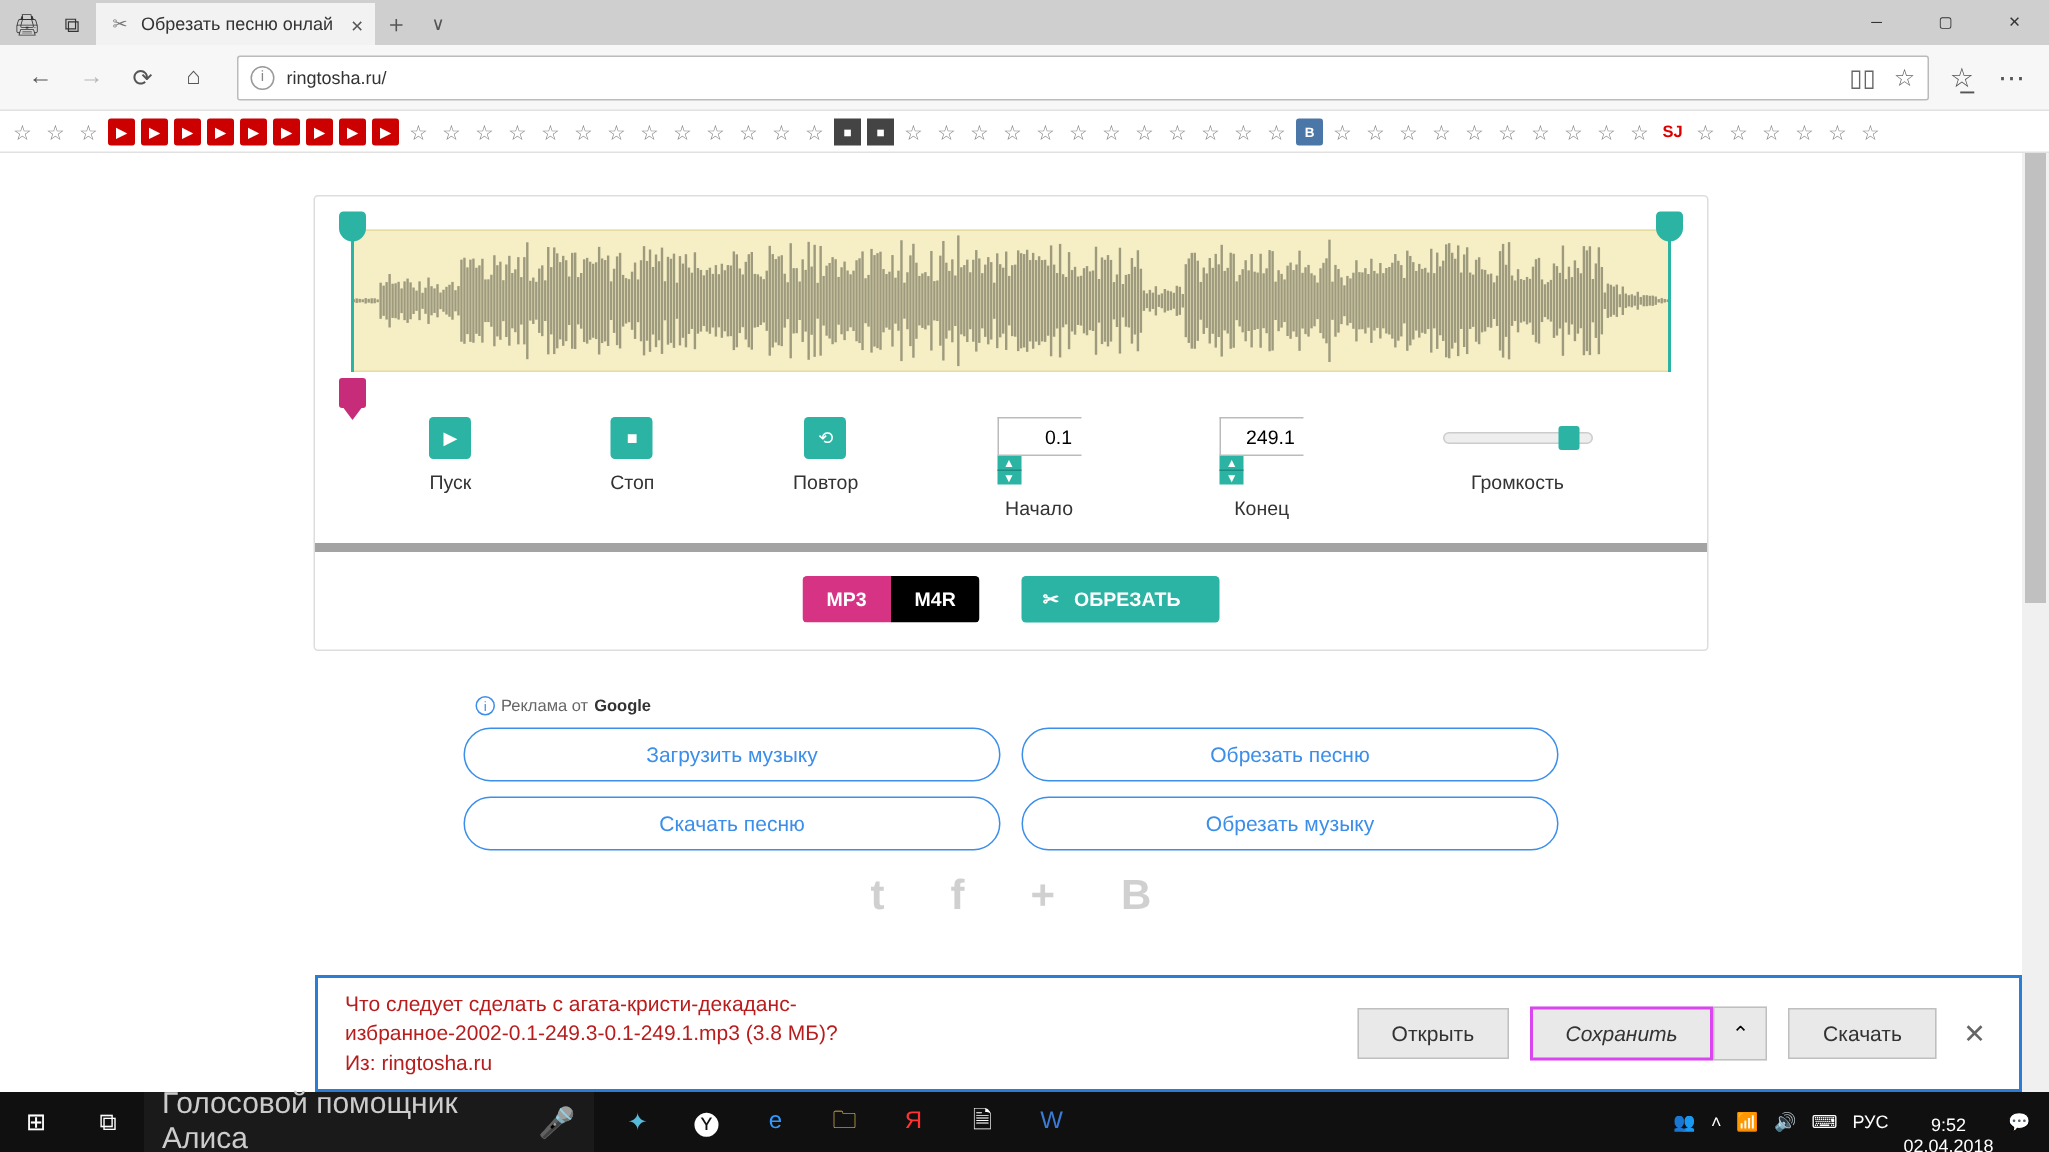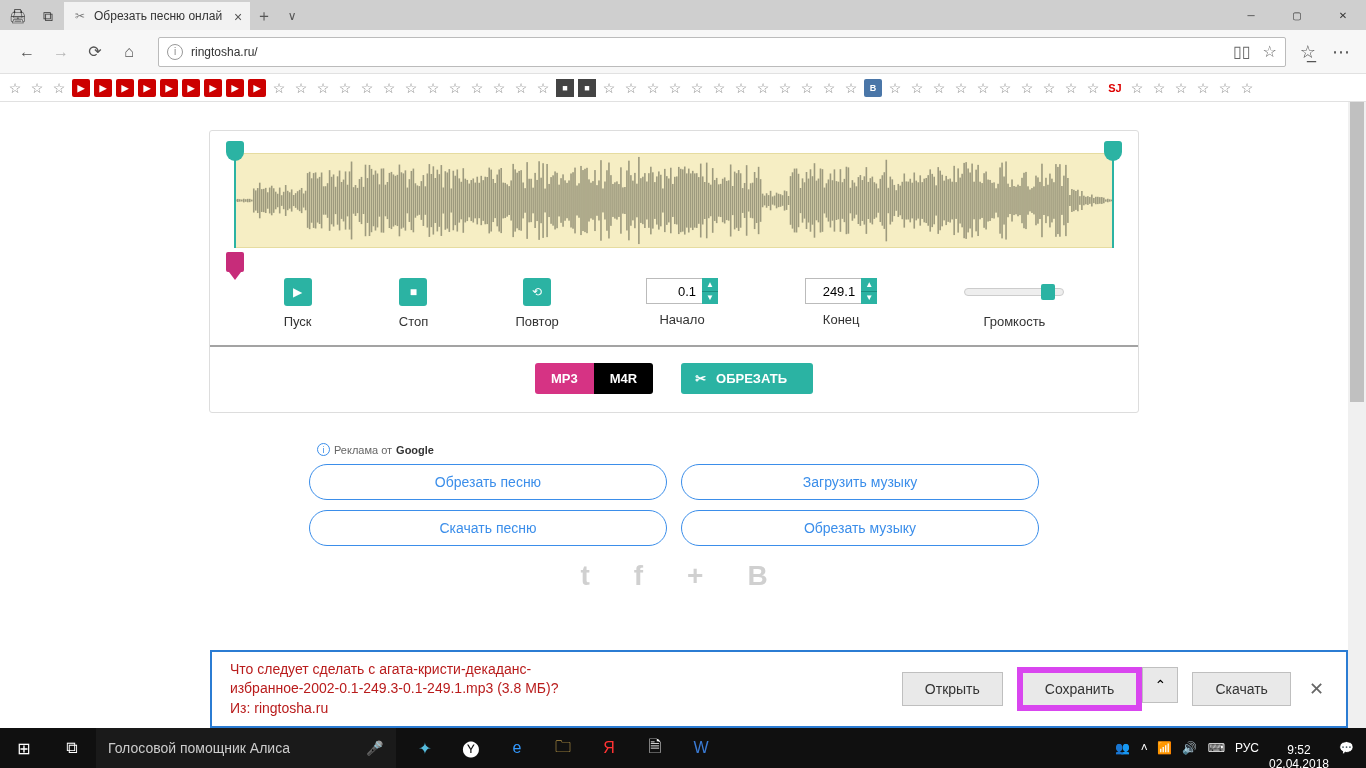--- a/index.html
+++ b/index.html
@@ -44,55 +44,55 @@
   .handle.fade { left: -2px; bottom: -14px; background:#c72c7a; border-radius: 2px; }
   .handle.fade::after{ content:""; position:absolute; left:3px; bottom:-8px; border-left:6px solid transparent; border-right:6px solid transparent; border-top:8px solid #c72c7a;}
   .v-line { position: absolute; top: 10px; bottom: 10px; width: 2px; background: #2bb3a3; }
   .v-line.left { left: 6px; }
   .v-line.right { right: 6px; }
   
   .controls { display: flex; justify-content: space-around; align-items: flex-start; padding: 12px 30px 6px 30px; }
   .ctrl-col { display: flex; flex-direction: column; align-items: center; gap: 8px; }
   .sq-btn { width: 28px; height: 28px; background: #2bb3a3; border-radius: 3px; display: flex; align-items: center; justify-content: center; color: #fff; font-size: 12px; }
   .ctrl-col label { font-size: 13px; color: #333; }
-  .num-wrap { display: flex; }
+  .num-wrap { display: flex; flex-direction: column; }
   .num-in { width: 56px; height: 26px; border: 1px solid #bbb; border-right: none; text-align: right; padding: 0 6px; font-size: 13px; background:#fff; }
   .spinner { width: 16px; display: flex; flex-direction: column; }
   .spinner div { flex: 1; background: #2bb3a3; display: flex; align-items: center; justify-content: center; font-size: 8px; color: #fff; border-bottom:1px solid #1a8f81;}
   .spinner div:last-child{border-bottom:none;}
   .vol-wrap { width: 100px; height: 28px; display: flex; align-items: center; }
   .vol-track { width: 100%; height: 8px; background: #eee; border: 1px solid #ccc; border-radius: 4px; position: relative; }
   .vol-thumb { position: absolute; right: 8px; top: -5px; width: 14px; height: 16px; background: #2bb3a3; border-radius: 2px; }
   
-  .actions { display: flex; justify-content: center; align-items: center; gap: 28px; padding: 16px 0 18px 0; border-top: 2px solid #a3a3a3; margin-top:10px;}
+  .actions { display: flex; justify-content: center; align-items: center; gap: 28px; padding: 16px 0 18px 0; border-top: 6px solid #a3a3a3; margin-top:10px;}
   .fmt-toggle { display: flex; border-radius: 3px; overflow: hidden; }
   .fmt-toggle div { padding: 8px 16px; font-size: 13px; font-weight: bold; color: #fff; }
   .fmt-mp3 { background: #d63384; }
   .fmt-m4r { background: #000000; }
   .cut-btn { background: #2bb3a3; color: #fff; padding: 8px 26px 8px 14px; font-size: 13px; font-weight: bold; border-radius: 3px; display: flex; align-items: center; gap: 10px; }
   
   .ad-area { width: 730px; margin: 30px auto 0 auto; }
   .ad-tag { font-size: 11px; color: #666; display: flex; align-items: center; gap: 4px; margin-bottom: 8px; padding-left:8px;}
   .ad-tag b{ color:#333;}
   .ad-tag .adinfo{ width:13px;height:13px;border:1px solid #3b8eea;border-radius:50%;display:inline-flex;align-items:center;justify-content:center;color:#3b8eea;font-size:9px;}
   .ad-row { display: flex; gap: 14px; margin-bottom: 10px; }
   .ad-pill { flex: 1; border: 1px solid #3b8eea; color: #3b8eea; text-align: center; padding: 9px 0; border-radius: 22px; font-size: 14px; }
   .share-h { text-align: center; font-size: 21px; color: #444; font-weight:600; margin-top: 34px; letter-spacing:0.3px;}
   .share-icons { display: flex; justify-content: center; gap: 44px; margin-top: 14px; color: #d0d0d0; font-size: 28px; font-weight: bold; }
   
   .dl-bar { position: absolute; left: 210px; right: 0; bottom: 0; height: 78px; border: 2px solid #2b7cd3; background: #fff; display: flex; align-items: center; padding: 0 18px; gap: 14px; }
   .dl-text { flex: 1; font-size: 14px; color: #b91c1c; line-height: 1.4; }
   .dl-btn { background: #e9e9e9; border: 1px solid #bfbfbf; padding: 8px 22px; font-size: 14px; color: #333; }
-  .dl-btn.sel { border: 6px solid #d946ef; }
+  .dl-btn.sel { border: 2px solid #d946ef; font-style: italic; }
   .dl-chev { width: 36px; height: 36px; border: 1px solid #bfbfbf; background:#e9e9e9; display: flex; align-items: center; justify-content: center; font-size: 14px; }
   .dl-close { font-size: 18px; color: #666; padding: 0 4px; }
   
   .taskbar { position: absolute; left: 0; right: 0; bottom: 0; height: 40px; background: #101010; display: flex; align-items: center; color: #fff; }
   .tb-btn { width: 48px; height: 40px; display: flex; align-items: center; justify-content: center; font-size: 16px; }
-  .search { flex: 0 0 300px; background: #1a1a1a; height: 40px; display: flex; align-items: center; padding: 0 12px; color: #ccc; font-size: 14px; justify-content: space-between; }
+  .search { flex: 0 0 300px; background: #1a1a1a; height: 40px; display: flex; align-items: center; padding: 0 12px; color: #ccc; font-size: 20px; justify-content: space-between; }
   .task-icons { display: flex; align-items: center; margin-left: 6px; }
   .task-icons .tb-btn { width: 46px; }
   .tray { margin-left: auto; display: flex; align-items: center; gap: 10px; padding: 0 12px; font-size: 12px; }
   .tray .clock { text-align: center; line-height: 1.15; font-size: 12px; margin-top: 20px; }
   svg{display:block;}
 </style>
 </head>
 <body>
 
 <div class="tab-strip">
@@ -702,22 +702,22 @@
     </div>
   </div>
 
   <div class="ad-area">
     <div class="ad-tag">
       <span class="adinfo">i</span>
       <span>Реклама от</span>
       <b>Google</b>
     </div>
     <div class="ad-row">
+      <div class="ad-pill">Загрузить музыку</div>
       <div class="ad-pill">Обрезать песню</div>
-      <div class="ad-pill">Загрузить музыку</div>
     </div>
     <div class="ad-row">
       <div class="ad-pill">Скачать песню</div>
       <div class="ad-pill">Обрезать музыку</div>
     </div>
     <div class="share-icons">
       <span>t</span>
       <span>f</span>
       <span>+</span>
       <span>B</span>

